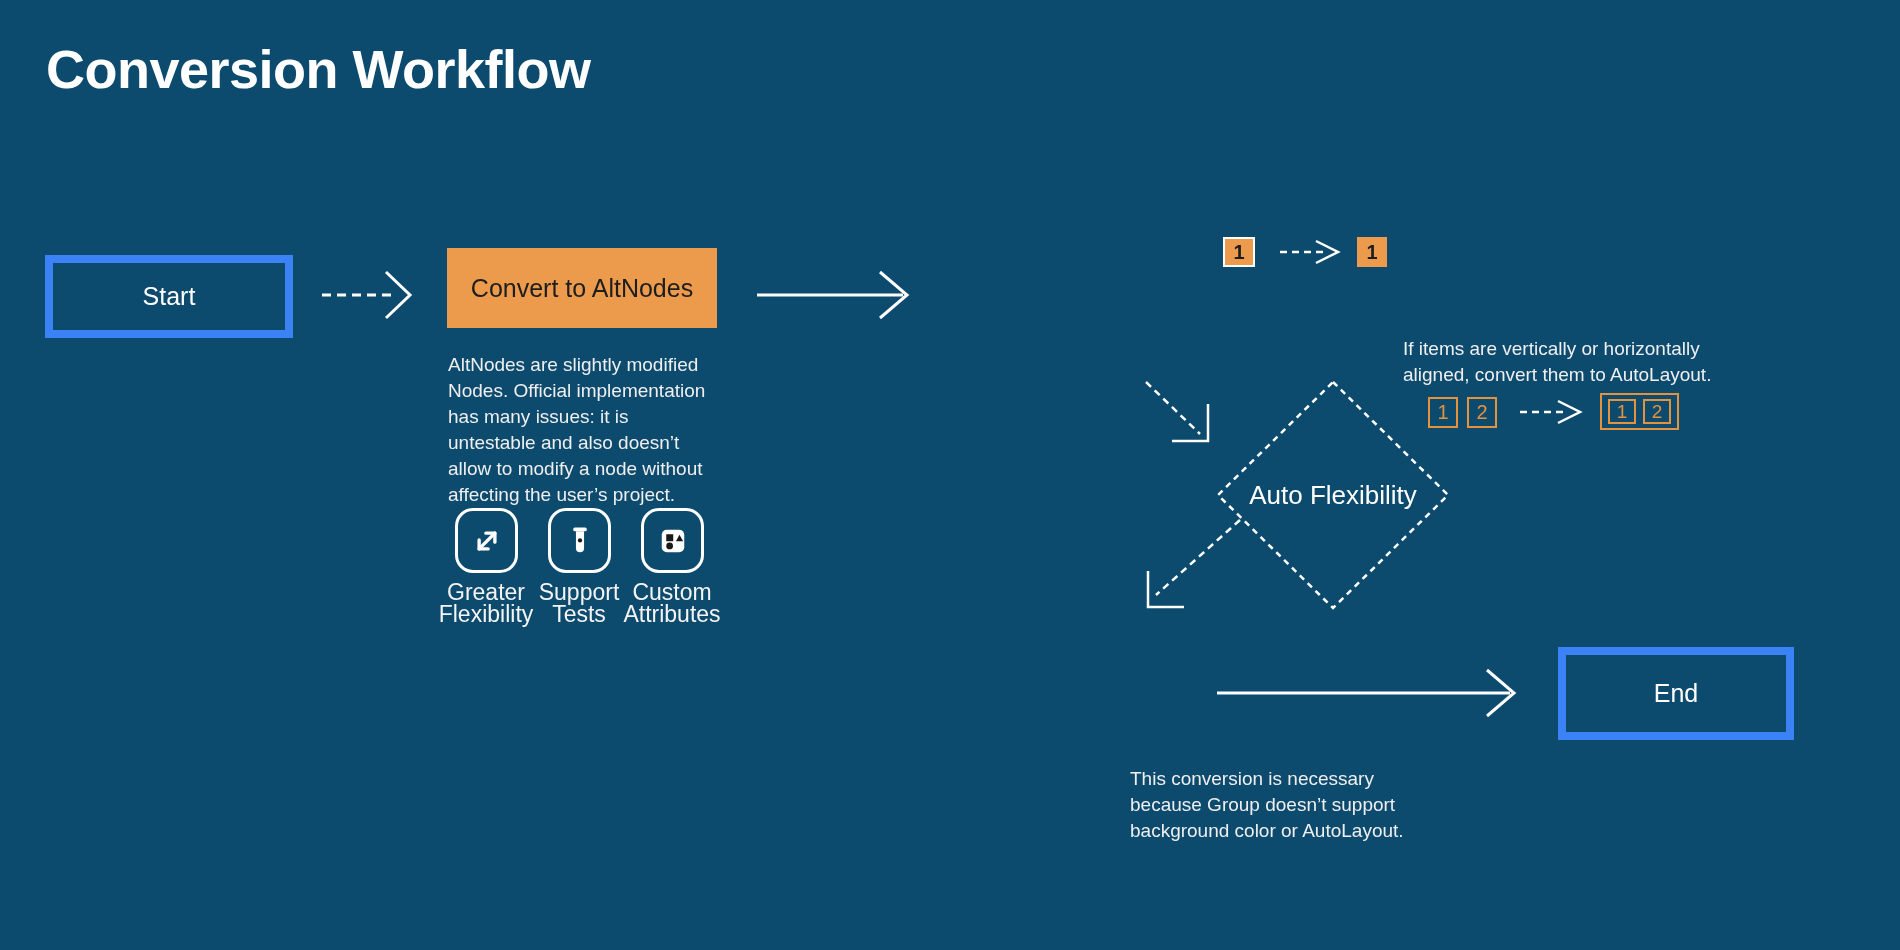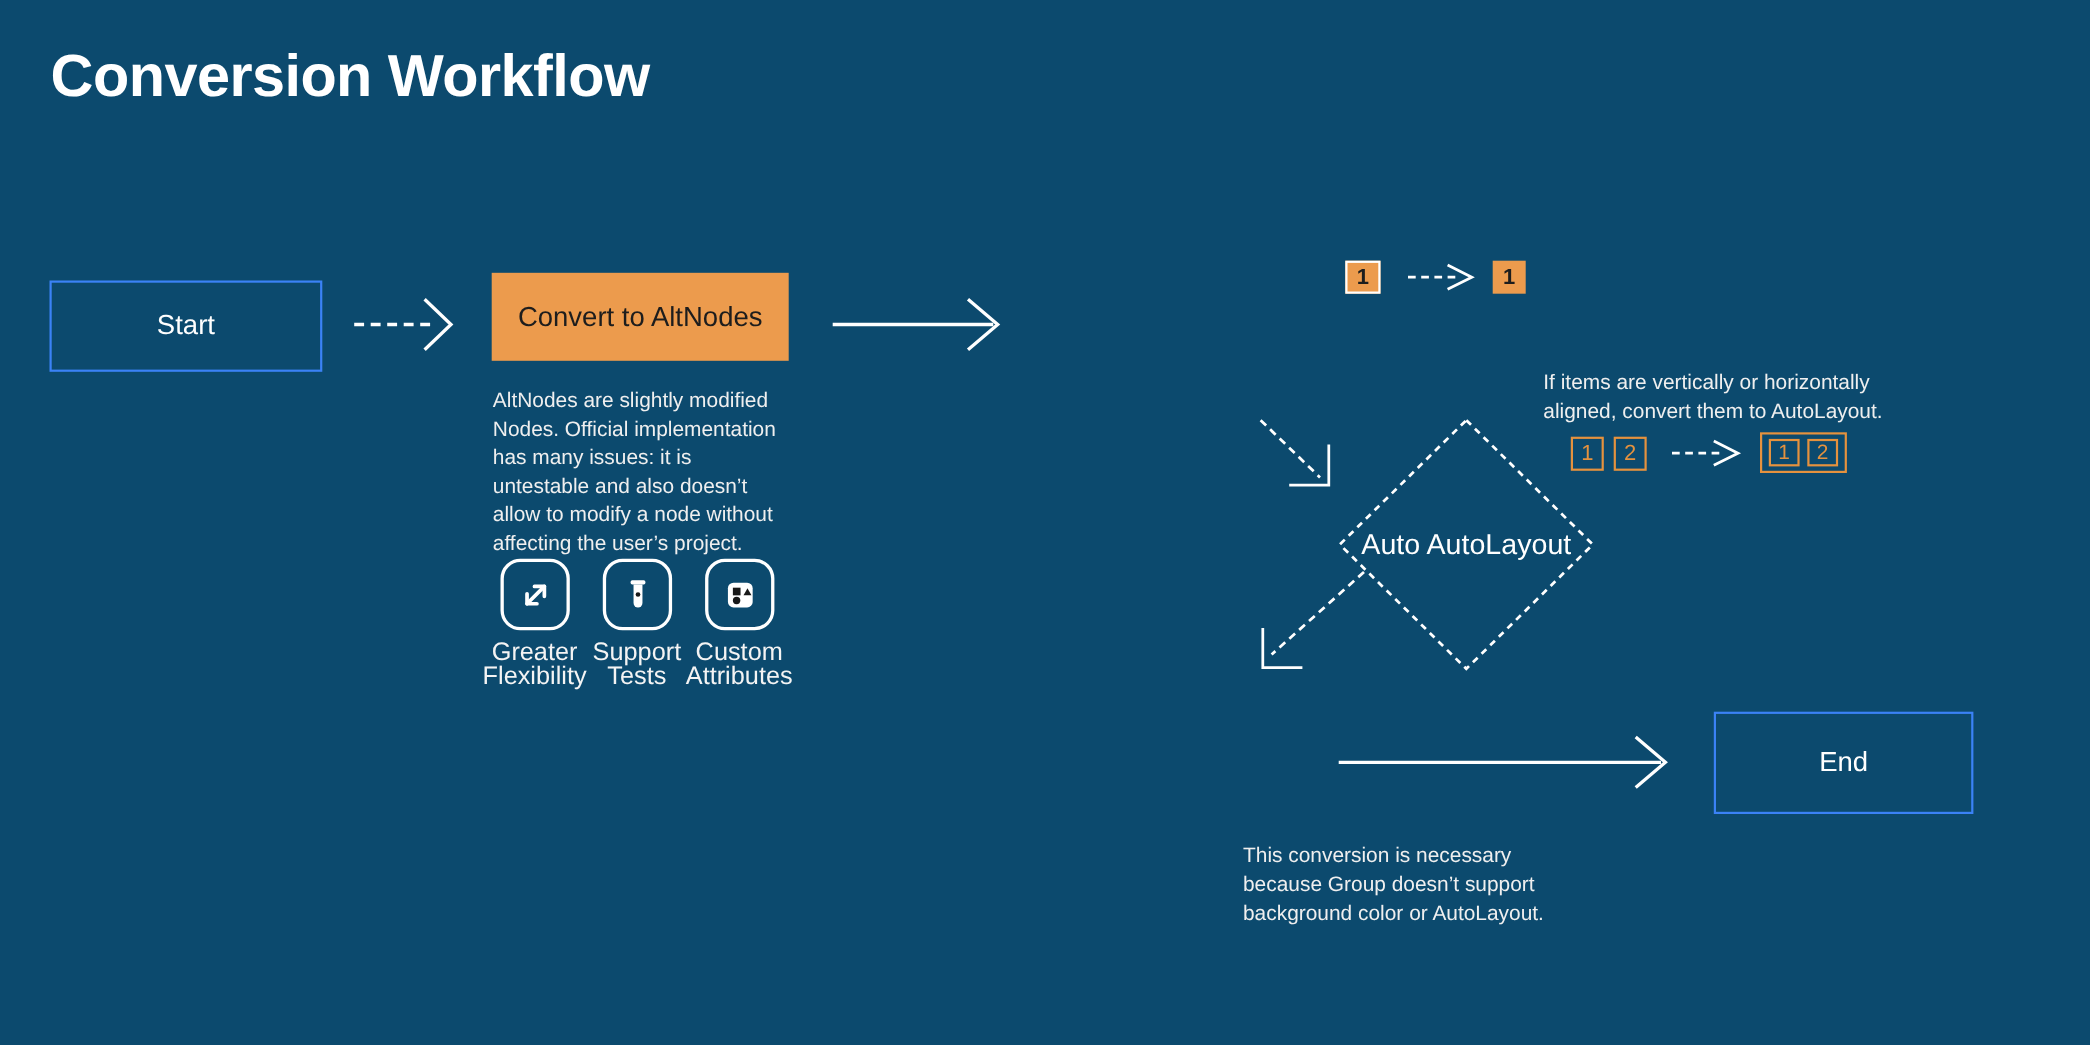--- a/index.html
+++ b/index.html
@@ -19,21 +19,21 @@
   .page-title {
     left: 46px; top: 38px;
     font-size: 54px;
     font-weight: 700;
     letter-spacing: -0.5px;
     color: #ffffff;
   }
 
   
   .node-rect {
-    border: 2px solid #3b82f6;
+    border: 8px solid #3b82f6;
     display: flex; align-items: center; justify-content: center;
     font-size: 25px; color: #ffffff;
     background: transparent;
   }
   .node-start { left: 45px;  top: 255px; width: 248px; height: 83px; }
   .node-end   { left: 1558px; top: 647px; width: 236px; height: 93px; }
 
   
   .node-fill {
     background: #EC9B4D;
@@ -213,21 +213,21 @@
     <span>1</span>
   </div>
   <div class="mini-box mini-filled" style="left:1357px; top:237px; width:30px; height:30px;">
     <span>1</span>
   </div>
 
   <div class="diamond diamond2">
     <svg width="234" height="230" viewBox="0 0 234 230">
       <polygon points="117,2 232,115 117,228 2,115" fill="none" stroke="#ffffff" stroke-width="2.5" stroke-dasharray="6 5"></polygon>
     </svg>
-    <div class="diamond-label">Auto AutoLayout</div>
+    <div class="diamond-label">Auto Flexibility</div>
   </div>
 
   <div class="abs para note2">If items are vertically or horizontally
 aligned, convert them to AutoLayout.</div>
   <div class="mini-box mini-outline" style="left:1428px; top:397px; width:30px; height:31px;">
     <span>1</span>
   </div>
   <div class="mini-box mini-outline" style="left:1467px; top:397px; width:30px; height:31px;">
     <span>2</span>
   </div>

